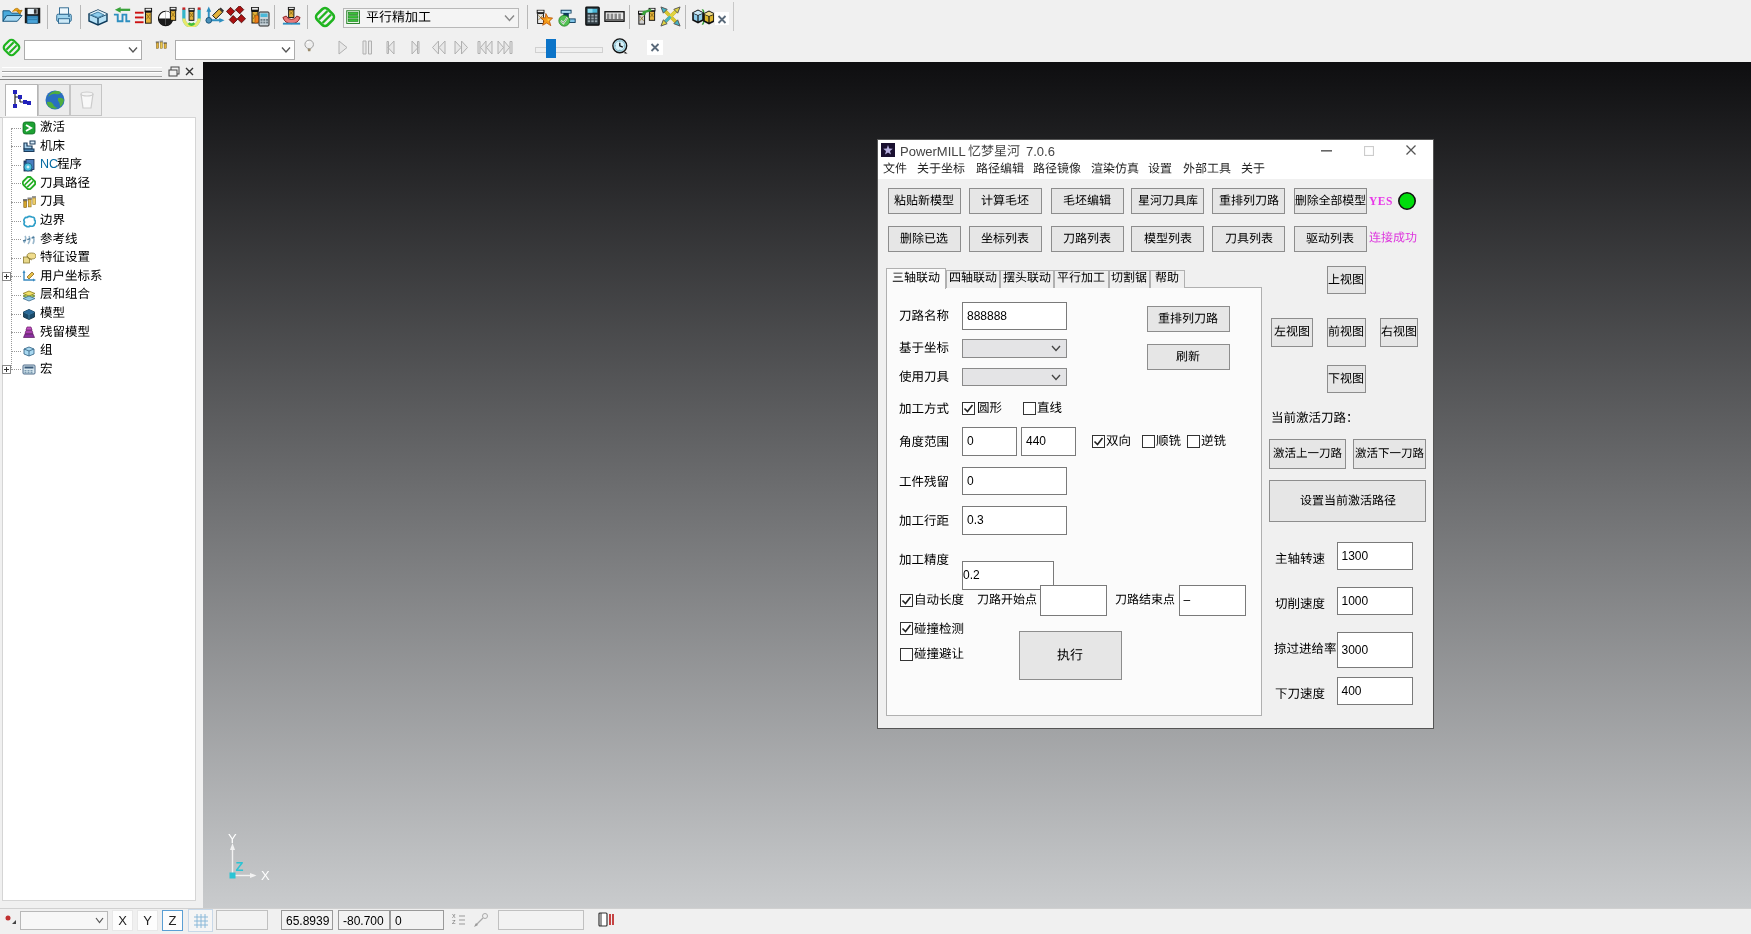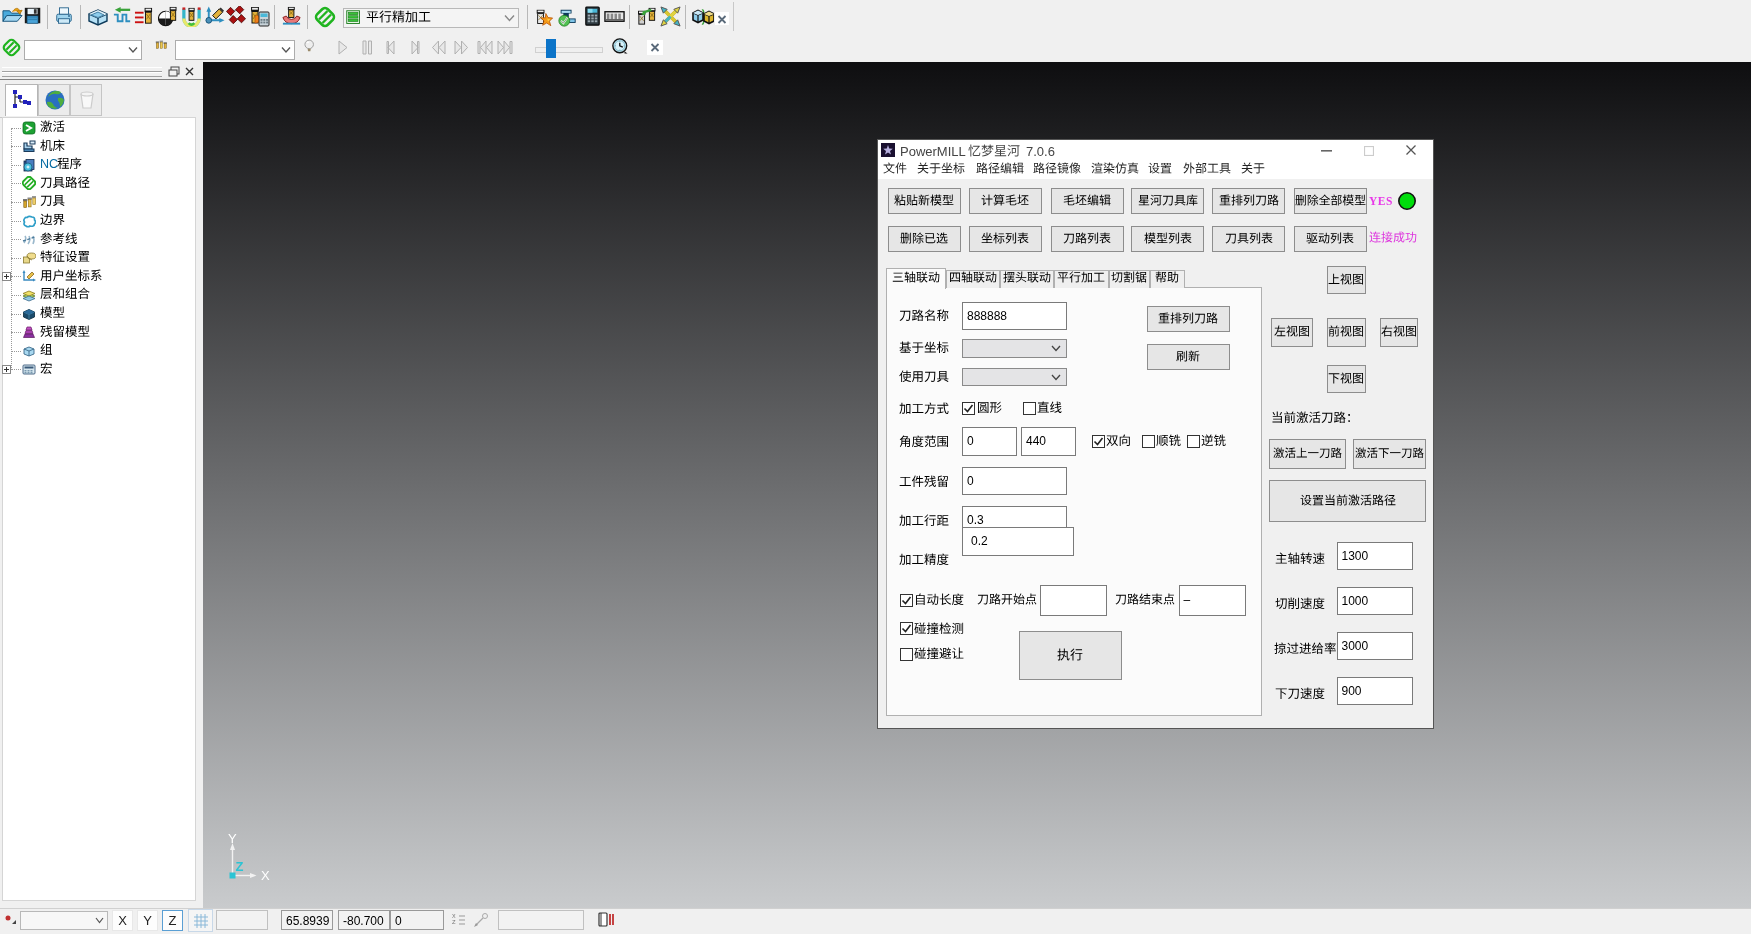--- a/index.html
+++ b/index.html
@@ -1054,21 +1054,21 @@
       </svg></div>
 <div class="fld" style="left:962.0px;top:506.0px;width:105.0px;height:28.5px;white-space:nowrap;display:flex;align-items:center;padding-left:4px;font:12px 'Liberation Sans';">0.3</div>
 <div style="position:absolute;left:899.0px;top:553.0px;"><svg width="50.0" height="14.4" viewBox="0 0 50.0 14.4">
         <g fill="#000" transform="translate(0,11.00) scale(0.012500)">
           <use href="#g52a0" x="0"></use>
           <use href="#g5de5" x="1000"></use>
           <use href="#g7cbe" x="2000"></use>
           <use href="#g5ea6" x="3000"></use>
         </g>
       </svg></div>
-<div class="fld" style="left:962.0px;top:527px;width:112px;height:28.5px;white-space:nowrap;display:flex;align-items:center;padding-left:8px;font:12px 'Liberation Sans';">0.2</div>
+<div class="fld" style="left:962.0px;top:561px;width:92px;height:28.5px;white-space:nowrap;display:flex;align-items:center;padding-left:0;font:12px 'Liberation Sans';">0.2</div>
 <svg style="position:absolute;left:900.0px;top:593.5px;" width="13.0" height="13.0" viewBox="0 0 13.0 13.0">
       <rect x="0.5" y="0.5" width="12" height="12" fill="#fff" stroke="#333" stroke-width="1"></rect>
       <path d="M2.5 6.5 L5.5 9.5 L10.5 3" stroke="#222" stroke-width="1.6" fill="none"></path>
     </svg>
 <div style="position:absolute;left:914.0px;top:593.0px;"><svg width="50.0" height="14.4" viewBox="0 0 50.0 14.4">
         <g fill="#000" transform="translate(0,11.00) scale(0.012500)">
           <use href="#g81ea" x="0"></use>
           <use href="#g52a8" x="1000"></use>
           <use href="#g957f" x="2000"></use>
           <use href="#g5ea6" x="3000"></use>
@@ -1239,30 +1239,30 @@
 <div class="fld" style="left:1336.5px;top:586.5px;width:76.5px;height:28.0px;white-space:nowrap;display:flex;align-items:center;padding-left:4px;font:12px 'Liberation Sans';">1000</div>
 <div style="position:absolute;left:1274.0px;top:642.0px;"><svg width="62.5" height="14.4" viewBox="0 0 62.5 14.4">
         <g fill="#000" transform="translate(0,11.00) scale(0.012500)">
           <use href="#g63a0" x="0"></use>
           <use href="#g8fc7" x="1000"></use>
           <use href="#g8fdb" x="2000"></use>
           <use href="#g7ed9" x="3000"></use>
           <use href="#g7387" x="4000"></use>
         </g>
       </svg></div>
-<div class="fld" style="left:1336.5px;top:632.0px;width:76.5px;height:28.0px;white-space:nowrap;display:flex;align-items:center;padding-left:4px;font:12px 'Liberation Sans';">3000</div>
+<div class="fld" style="left:1336.5px;top:632.0px;width:76.5px;height:36px;white-space:nowrap;display:flex;align-items:center;padding-left:4px;font:12px 'Liberation Sans';">3000</div>
 <div style="position:absolute;left:1275.0px;top:686.5px;"><svg width="50.0" height="14.4" viewBox="0 0 50.0 14.4">
         <g fill="#000" transform="translate(0,11.00) scale(0.012500)">
           <use href="#g4e0b" x="0"></use>
           <use href="#g5200" x="1000"></use>
           <use href="#g901f" x="2000"></use>
           <use href="#g5ea6" x="3000"></use>
         </g>
       </svg></div>
-<div class="fld" style="left:1336.5px;top:676.5px;width:76.5px;height:28.0px;white-space:nowrap;display:flex;align-items:center;padding-left:4px;font:12px 'Liberation Sans';">900</div>
+<div class="fld" style="left:1336.5px;top:676.5px;width:76.5px;height:28.0px;white-space:nowrap;display:flex;align-items:center;padding-left:4px;font:12px 'Liberation Sans';">400</div>
 <svg width="0" height="0" style="position:absolute">
       <defs>
         <path id="g5e73" d="M174 -630C213 -556 252 -459 266 -399L337 -424C323 -482 282 -578 242 -650ZM755 -655C730 -582 684 -480 646 -417L711 -396C750 -456 797 -552 834 -633ZM52 -348V-273H459V79H537V-273H949V-348H537V-698H893V-773H105V-698H459V-348Z"></path>
         <path id="g884c" d="M435 -780V-708H927V-780ZM267 -841C216 -768 119 -679 35 -622C48 -608 69 -579 79 -562C169 -626 272 -724 339 -811ZM391 -504V-432H728V-17C728 -1 721 4 702 5C684 6 616 6 545 3C556 25 567 56 570 77C668 77 725 77 759 66C792 53 804 30 804 -16V-432H955V-504ZM307 -626C238 -512 128 -396 25 -322C40 -307 67 -274 78 -259C115 -289 154 -325 192 -364V83H266V-446C308 -496 346 -548 378 -600Z"></path>
         <path id="g7cbe" d="M51 -762C77 -693 101 -602 106 -543L161 -556C154 -616 131 -706 103 -775ZM328 -779C315 -712 286 -614 264 -555L311 -540C336 -596 367 -689 391 -763ZM41 -504V-434H170C139 -324 83 -192 30 -121C42 -101 62 -68 69 -45C110 -104 150 -198 182 -294V78H251V-319C281 -266 316 -201 330 -167L381 -224C361 -256 277 -381 251 -412V-434H363V-504H251V-837H182V-504ZM636 -840V-759H426V-701H636V-639H451V-584H636V-517H398V-458H960V-517H707V-584H912V-639H707V-701H934V-759H707V-840ZM823 -341V-266H532V-341ZM460 -398V79H532V-84H823V2C823 13 819 17 806 17C794 18 753 18 707 16C717 34 726 60 729 79C792 79 833 78 860 68C886 57 893 39 893 2V-398ZM532 -212H823V-137H532Z"></path>
         <path id="g52a0" d="M572 -716V65H644V-9H838V57H913V-716ZM644 -81V-643H838V-81ZM195 -827 194 -650H53V-577H192C185 -325 154 -103 28 29C47 41 74 64 86 81C221 -66 256 -306 265 -577H417C409 -192 400 -55 379 -26C370 -13 360 -9 345 -10C327 -10 284 -10 237 -14C250 7 257 39 259 61C304 64 350 65 378 61C407 57 426 48 444 22C475 -21 482 -167 490 -612C490 -623 490 -650 490 -650H267L269 -827Z"></path>
         <path id="g5de5" d="M52 -72V3H951V-72H539V-650H900V-727H104V-650H456V-72Z"></path>
         <path id="g6fc0" d="M340 -551H517V-471H340ZM340 -682H517V-604H340ZM64 -786C114 -750 173 -696 203 -659L249 -708C219 -744 157 -794 107 -829ZM35 -509C83 -478 144 -432 173 -402L218 -453C187 -483 125 -527 77 -555ZM46 26 107 65C148 -25 197 -146 232 -248L179 -286C140 -177 85 -50 46 26ZM692 -841C674 -685 640 -534 582 -432V-738H444L479 -830L401 -841C396 -811 384 -771 374 -738H278V-415H575C590 -403 614 -377 624 -366C640 -392 655 -422 669 -454C684 -359 708 -257 748 -163C707 -82 653 -16 579 35C594 46 620 70 629 81C692 32 742 -25 781 -93C817 -27 863 33 922 79C932 61 956 32 970 19C905 -27 855 -91 817 -164C867 -277 896 -415 914 -579H960V-648H728C741 -706 752 -768 760 -830ZM366 -394 390 -339H237V-276H336V-240C336 -167 322 -50 198 37C215 49 238 68 250 81C345 12 381 -74 393 -151H509C504 -53 498 -14 488 -3C482 4 475 6 462 6C450 6 417 5 381 2C391 18 397 44 399 64C436 66 474 65 494 64C516 62 532 56 546 40C564 18 570 -39 577 -185C578 -194 578 -213 578 -213H400V-238V-276H612V-339H462C453 -362 441 -389 429 -410ZM849 -579C836 -451 816 -339 782 -244C742 -348 720 -462 707 -566L711 -579Z"></path>
         <path id="g6d3b" d="M91 -774C152 -741 236 -693 278 -662L322 -724C279 -752 194 -798 133 -827ZM42 -499C103 -466 186 -418 227 -390L269 -452C226 -480 142 -525 83 -554ZM65 16 129 67C188 -26 258 -151 311 -257L256 -306C198 -193 119 -61 65 16ZM320 -547V-475H609V-309H392V79H462V36H819V74H891V-309H680V-475H957V-547H680V-722C767 -737 848 -756 914 -778L854 -836C743 -797 540 -765 367 -747C375 -730 385 -701 389 -683C460 -690 535 -699 609 -710V-547ZM462 -32V-240H819V-32Z"></path>
         <path id="g673a" d="M498 -783V-462C498 -307 484 -108 349 32C366 41 395 66 406 80C550 -68 571 -295 571 -462V-712H759V-68C759 18 765 36 782 51C797 64 819 70 839 70C852 70 875 70 890 70C911 70 929 66 943 56C958 46 966 29 971 0C975 -25 979 -99 979 -156C960 -162 937 -174 922 -188C921 -121 920 -68 917 -45C916 -22 913 -13 907 -7C903 -2 895 0 887 0C877 0 865 0 858 0C850 0 845 -2 840 -6C835 -10 833 -29 833 -62V-783ZM218 -840V-626H52V-554H208C172 -415 99 -259 28 -175C40 -157 59 -127 67 -107C123 -176 177 -289 218 -406V79H291V-380C330 -330 377 -268 397 -234L444 -296C421 -322 326 -429 291 -464V-554H439V-626H291V-840Z"></path>

